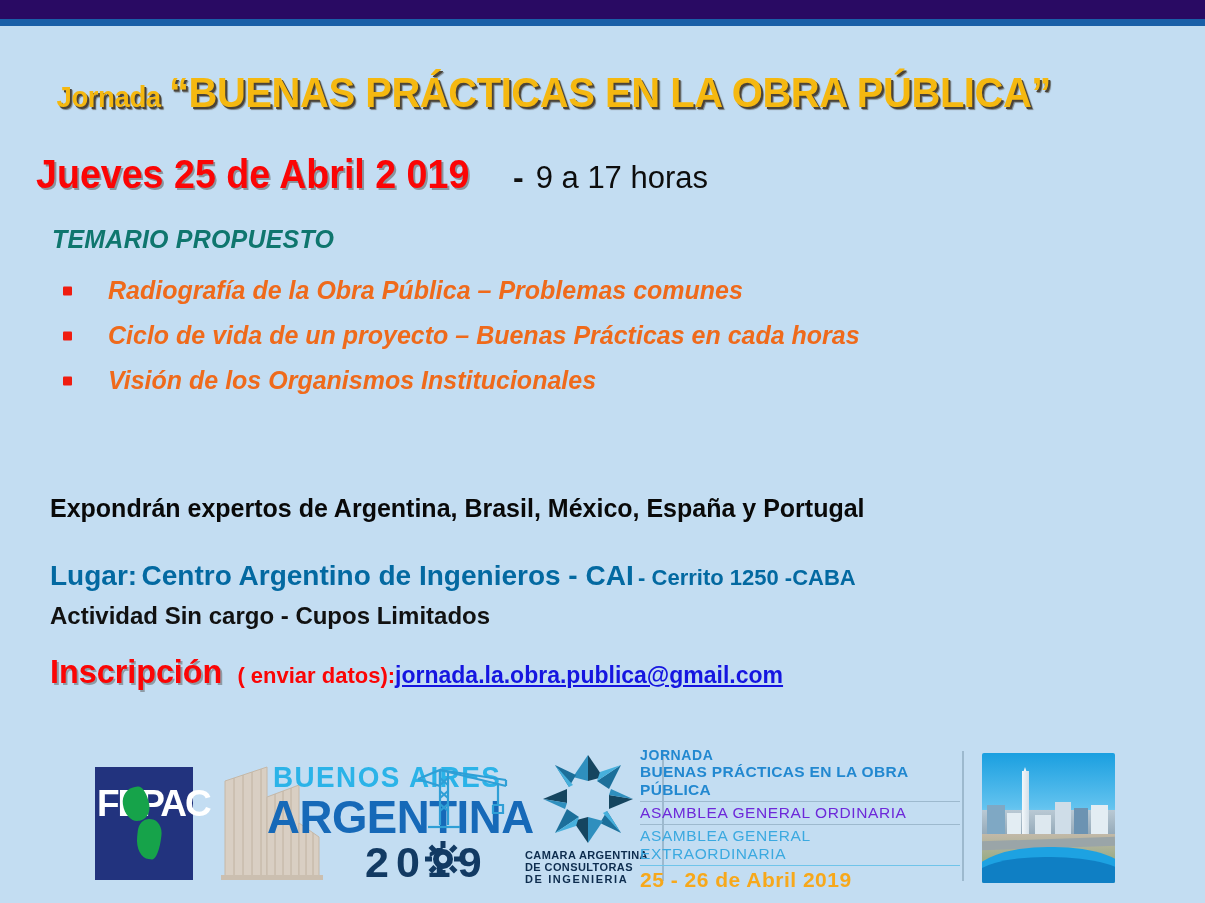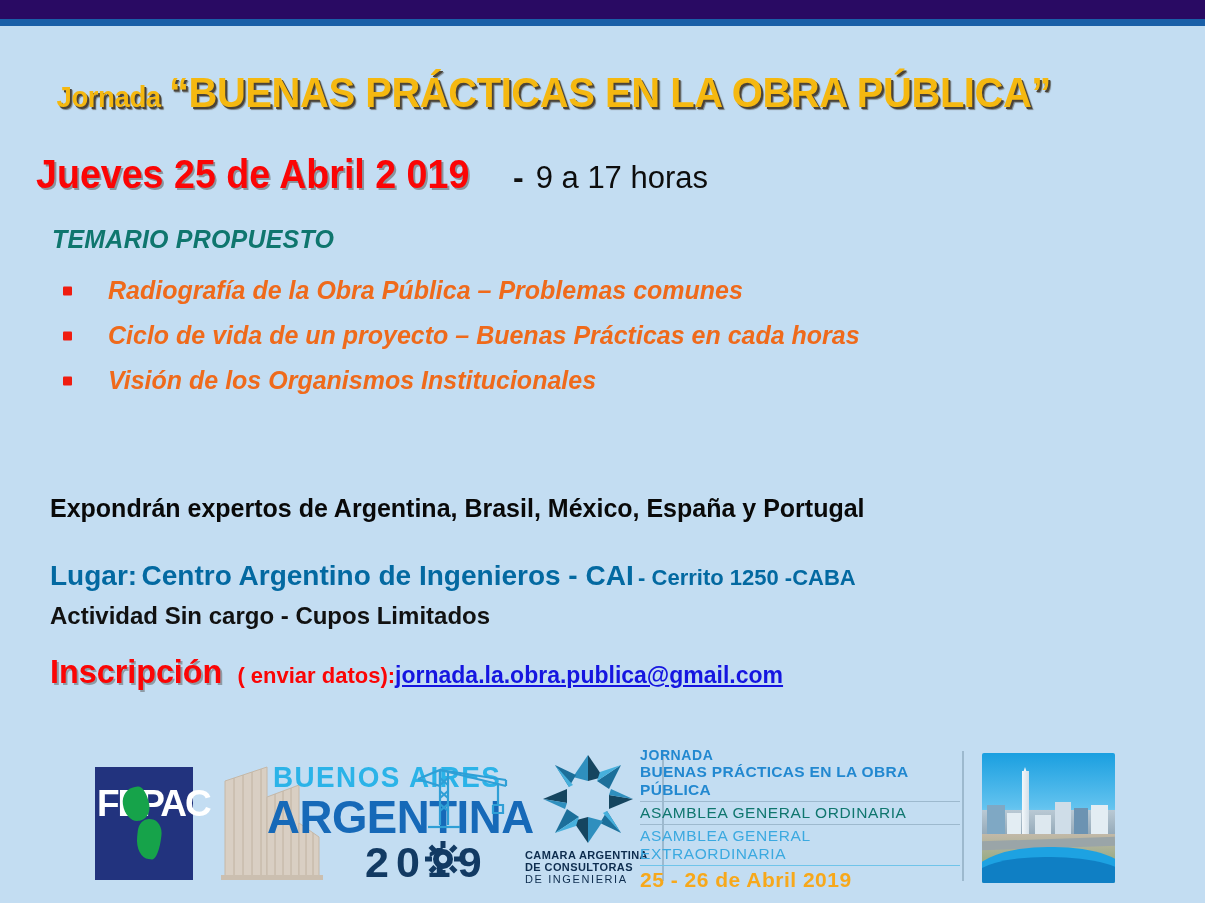--- a/index.html
+++ b/index.html
@@ -208,32 +208,32 @@
   .ba-logo .crane{ position:absolute; left:145px; top:-2px; }
 
   
   .caci{ position:absolute; left:525px; top:16px; width:125px; height:135px; }
   .caci .pin{ position:absolute; left:12px; top:0px; }
   .caci .cap{
     position:absolute; left:0; top:98px; width:125px;
     color:#0d2c4e; font-size:11px; font-weight:bold;
     line-height:12px; letter-spacing:.4px; text-align:left;
   }
-  .caci .cap .ln3{ letter-spacing:1.6px; font-weight:normal; }
+  .caci .cap .ln3{ letter-spacing:1.6px; font-weight:bold; }
 
   
   .vdiv{
     position:absolute; top:16px; width:2px; height:130px; background:#9db9ce;
   }
 
   
   .evt{ position:absolute; left:640px; top:12px; width:320px; }
   .evt .t-jor{ color:#2288d0; font-size:14px; font-weight:bold; letter-spacing:.6px; line-height:16px;}
   .evt .t-bp{ color:#2288d0; font-size:15.5px; font-weight:bold; letter-spacing:.3px; line-height:18px;}
-  .evt .t-ord{ color:#0f766e; font-size:15.5px; font-weight:normal; letter-spacing:.6px; line-height:18px; }
+  .evt .t-ord{ color:#6d28d9; font-size:15.5px; font-weight:normal; letter-spacing:.6px; line-height:18px; }
   .evt .t-ext{ color:#3ba9e0; font-size:15.5px; font-weight:normal; letter-spacing:.6px; line-height:18px; }
   .evt .t-com{ color:#2f4858; font-size:14px; font-weight:normal; letter-spacing:.6px; line-height:17px; }
   .evt .t-date{ color:#f7a81b; font-size:21px; font-weight:bold; letter-spacing:.5px; line-height:24px; }
   .evt .sep{ height:1px; background:#9db9ce; margin:2px 0; }
   .evt .sep2{ height:1px; background:#6fc4ea; margin:2px 0; }
 
   
   .photo{
     position:absolute; left:982px; top:18px;
     width:133px; height:130px;

